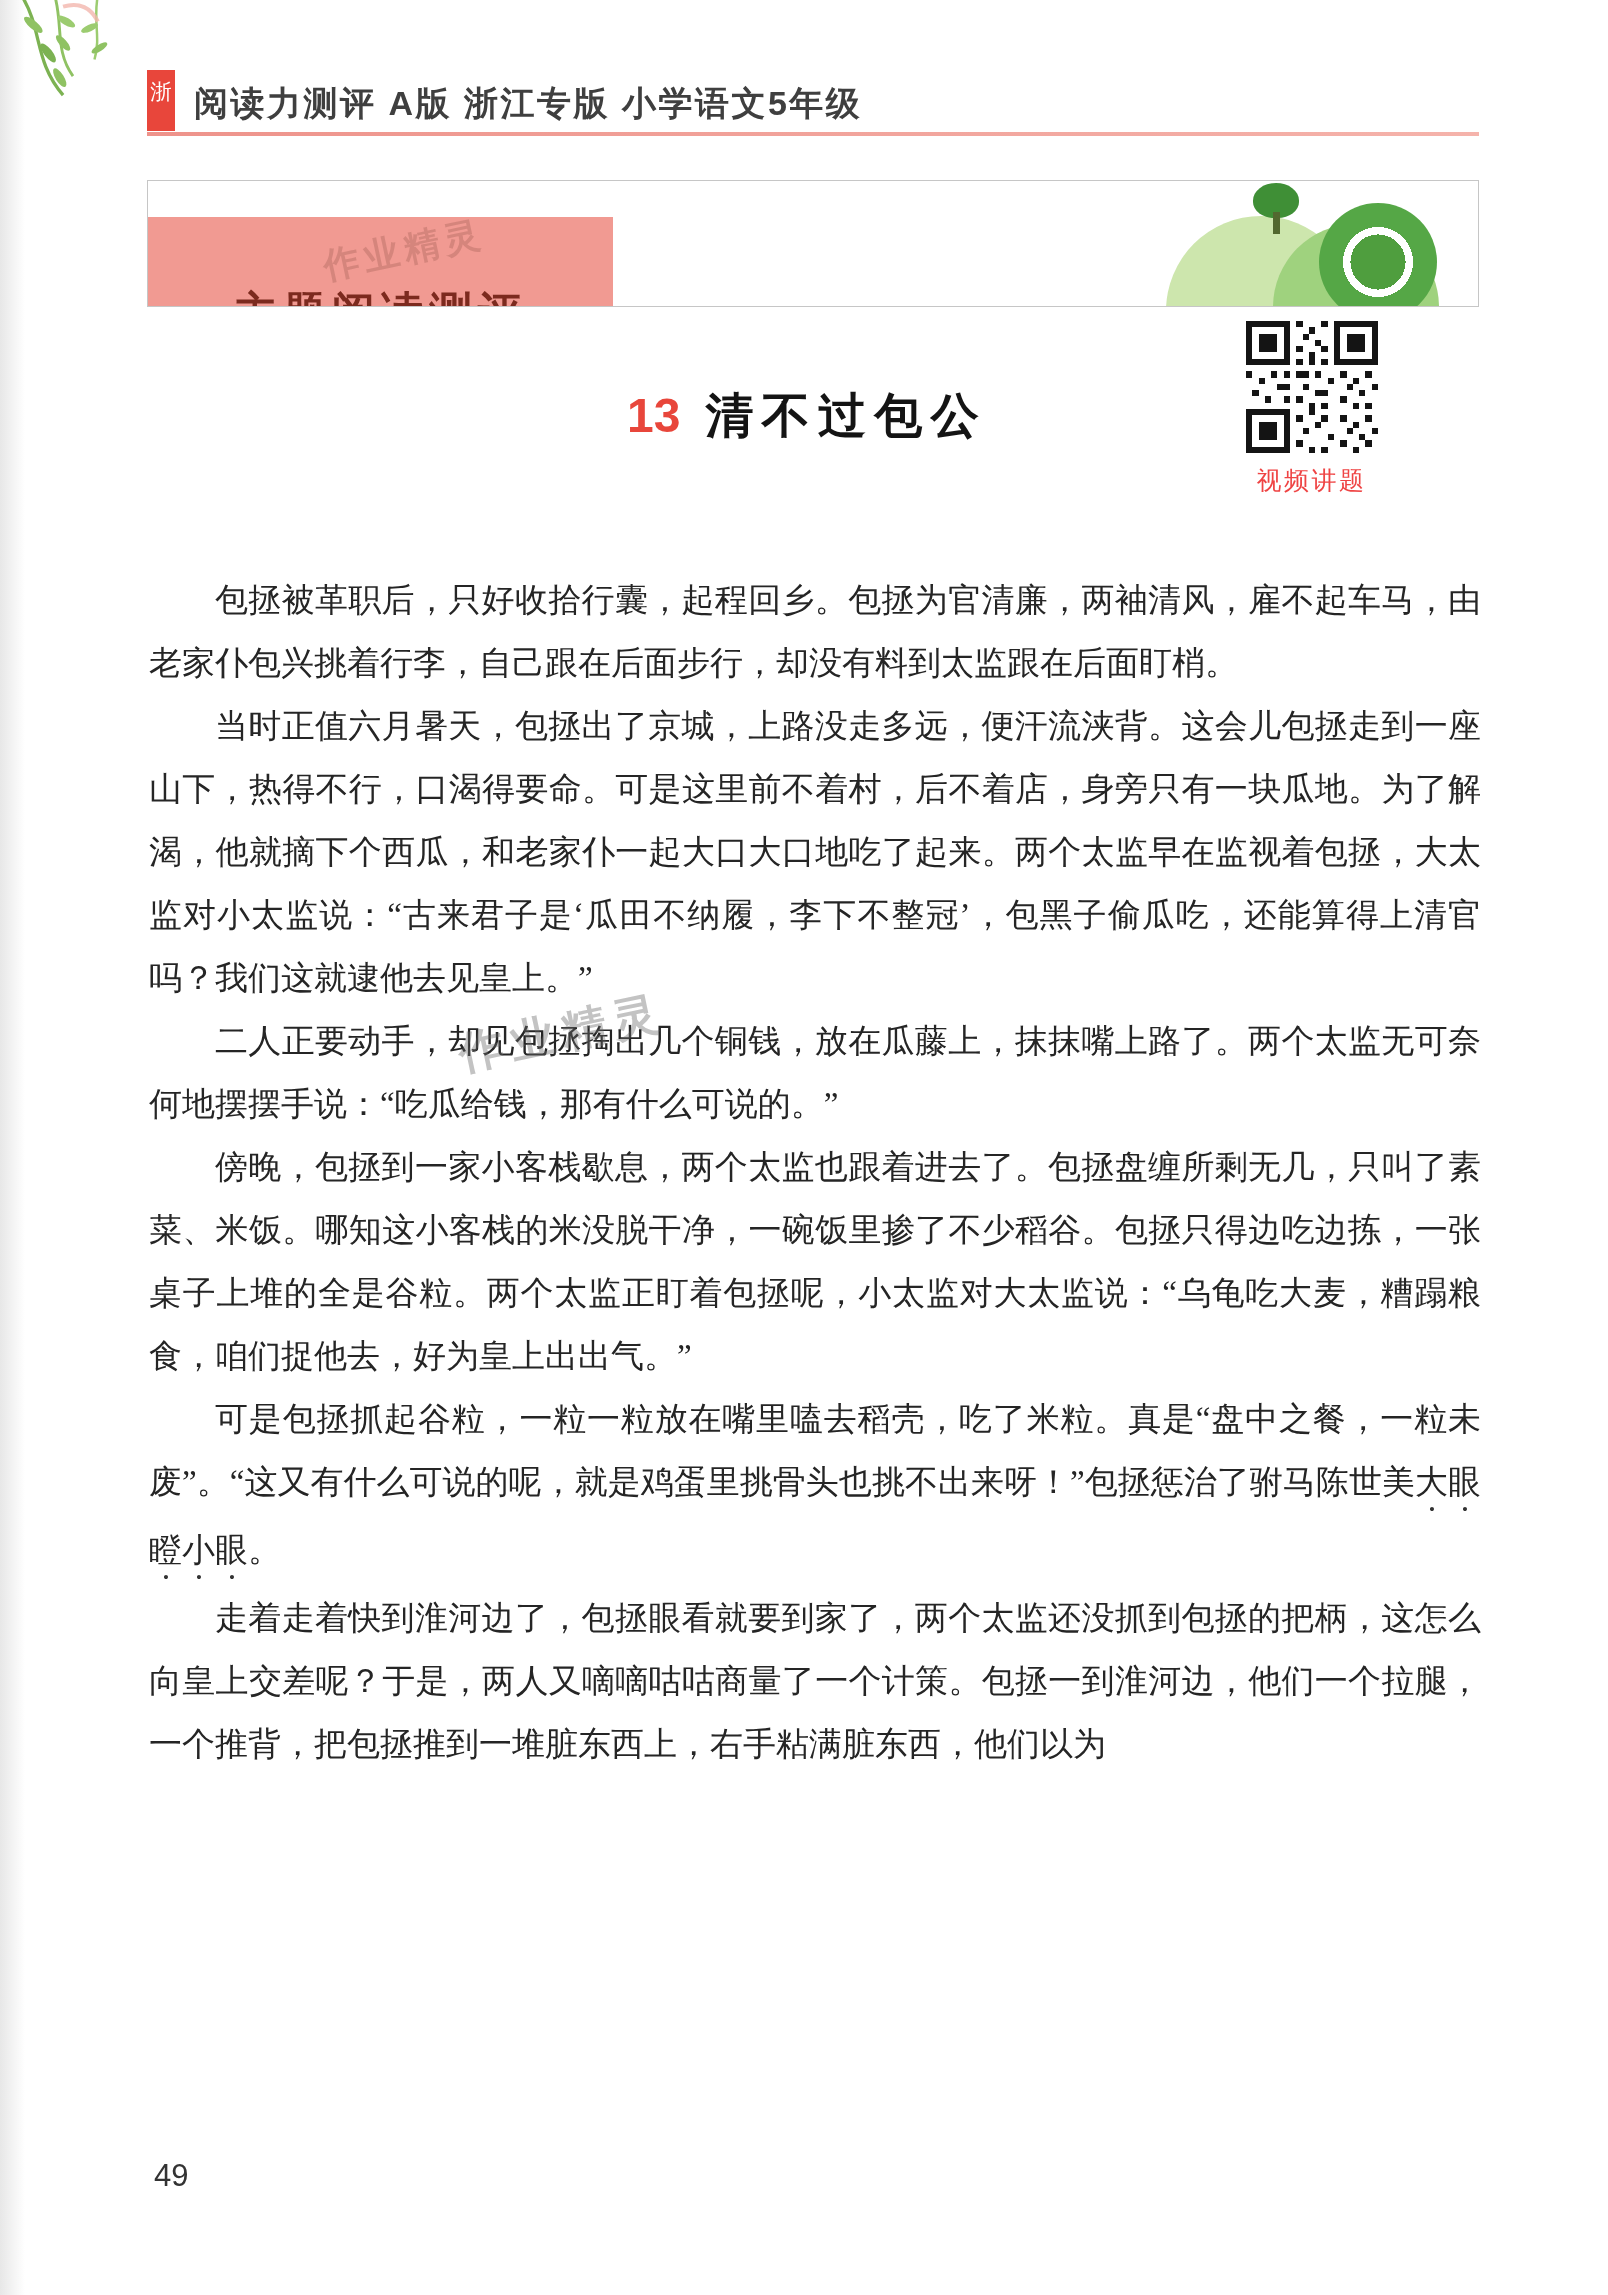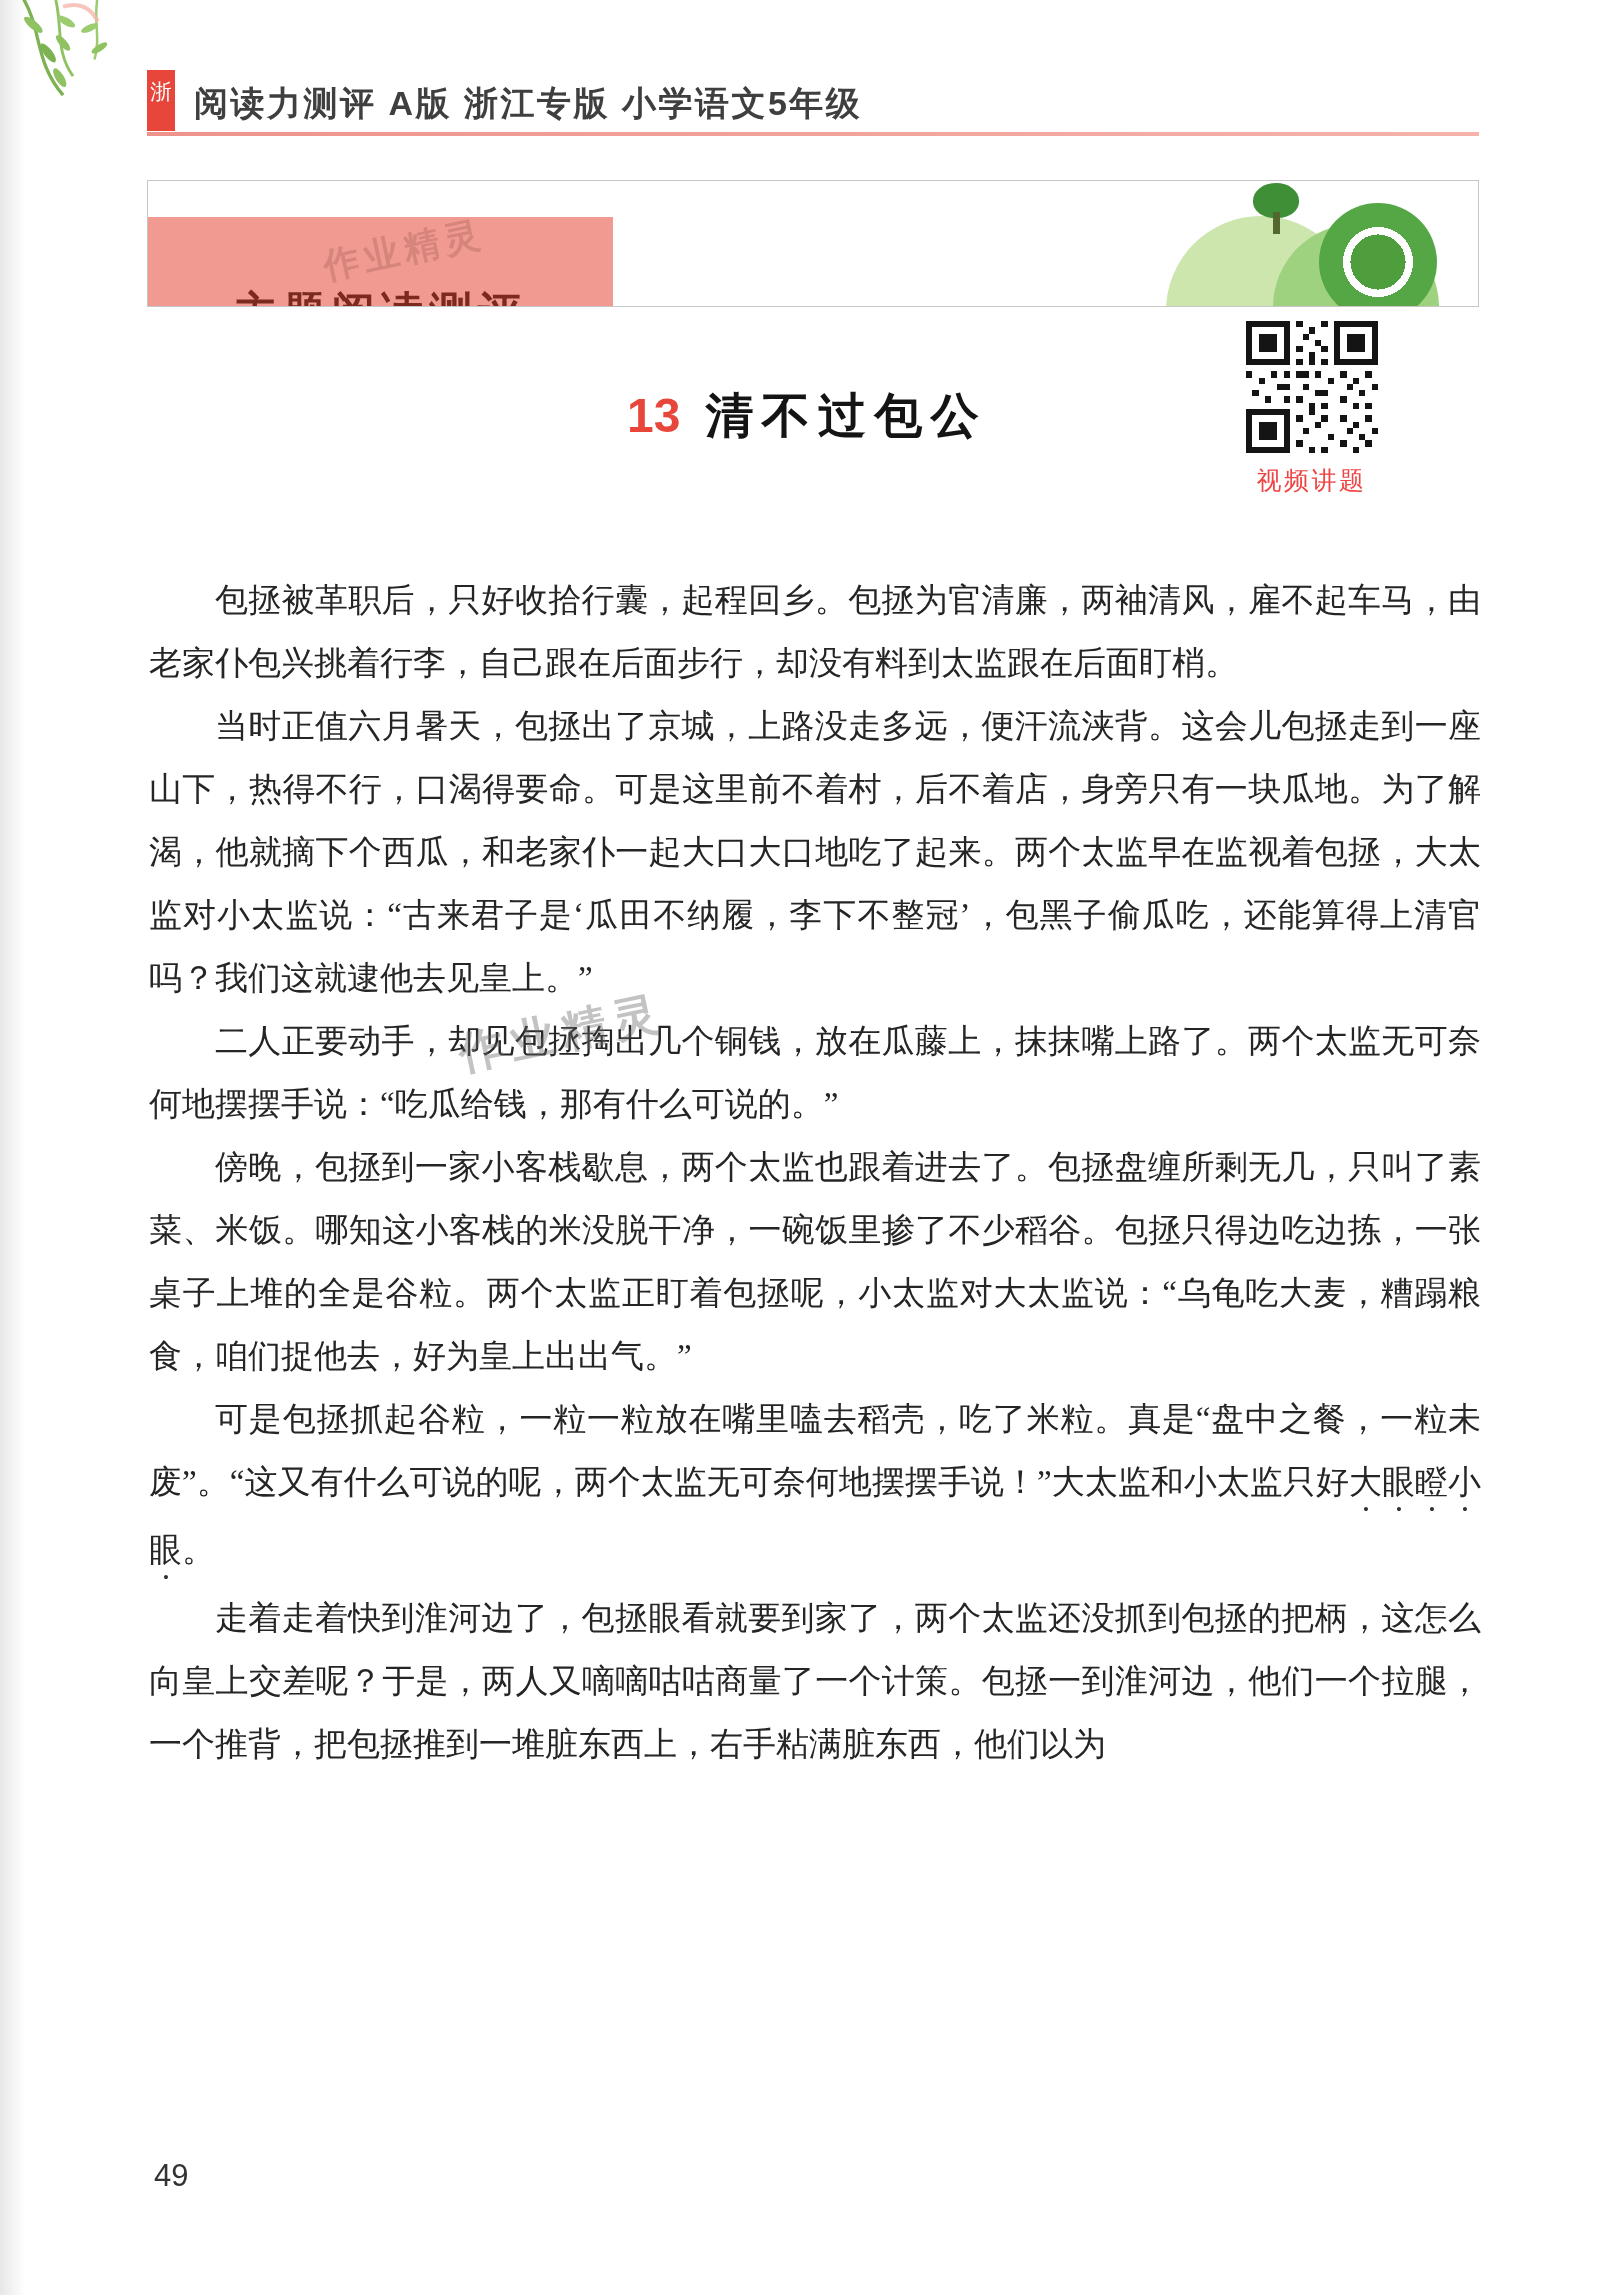--- a/index.html
+++ b/index.html
@@ -187,21 +187,21 @@
   <div class="lesson-title">
     <span class="lesson-number">13</span><span class="lesson-name">清不过包公</span>
   </div>
 
 
   <div class="article">
     <p>包拯被革职后，只好收拾行囊，起程回乡。包拯为官清廉，两袖清风，雇不起车马，由老家仆包兴挑着行李，自己跟在后面步行，却没有料到太监跟在后面盯梢。</p>
     <p>当时正值六月暑天，包拯出了京城，上路没走多远，便汗流浃背。这会儿包拯走到一座山下，热得不行，口渴得要命。可是这里前不着村，后不着店，身旁只有一块瓜地。为了解渴，他就摘下个西瓜，和老家仆一起大口大口地吃了起来。两个太监早在监视着包拯，大太监对小太监说：“古来君子是‘瓜田不纳履，李下不整冠’，包黑子偷瓜吃，还能算得上清官吗？我们这就逮他去见皇上。”</p>
     <p>二人正要动手，却见包拯掏出几个铜钱，放在瓜藤上，抹抹嘴上路了。两个太监无可奈何地摆摆手说：“吃瓜给钱，那有什么可说的。”</p>
     <p>傍晚，包拯到一家小客栈歇息，两个太监也跟着进去了。包拯盘缠所剩无几，只叫了素菜、米饭。哪知这小客栈的米没脱干净，一碗饭里掺了不少稻谷。包拯只得边吃边拣，一张桌子上堆的全是谷粒。两个太监正盯着包拯呢，小太监对大太监说：“乌龟吃大麦，糟蹋粮食，咱们捉他去，好为皇上出出气。”</p>
-    <p><span>可是包拯抓起谷粒，一粒一粒放在嘴里嗑去稻壳，吃了米粒。真是“盘中之餐，一粒未废”。“这又有什么可说的呢，两个太监无可奈何地摆摆手说！”大太监和小太监只好</span><span class="emph">大眼瞪小眼</span><span>。</span></p>
+    <p><span>可是包拯抓起谷粒，一粒一粒放在嘴里嗑去稻壳，吃了米粒。真是“盘中之餐，一粒未废”。“这又有什么可说的呢，就是鸡蛋里挑骨头也挑不出来呀！”包拯惩治了驸马陈世美</span><span class="emph">大眼瞪小眼</span><span>。</span></p>
     <p>走着走着快到淮河边了，包拯眼看就要到家了，两个太监还没抓到包拯的把柄，这怎么向皇上交差呢？于是，两人又嘀嘀咕咕商量了一个计策。包拯一到淮河边，他们一个拉腿，一个推背，把包拯推到一堆脏东西上，右手粘满脏东西，他们以为</p>
   </div>
 
   <div class="wm wm-body">作业精灵</div>
 
   <div class="page-number">49</div>
 
 </div>
 
 

